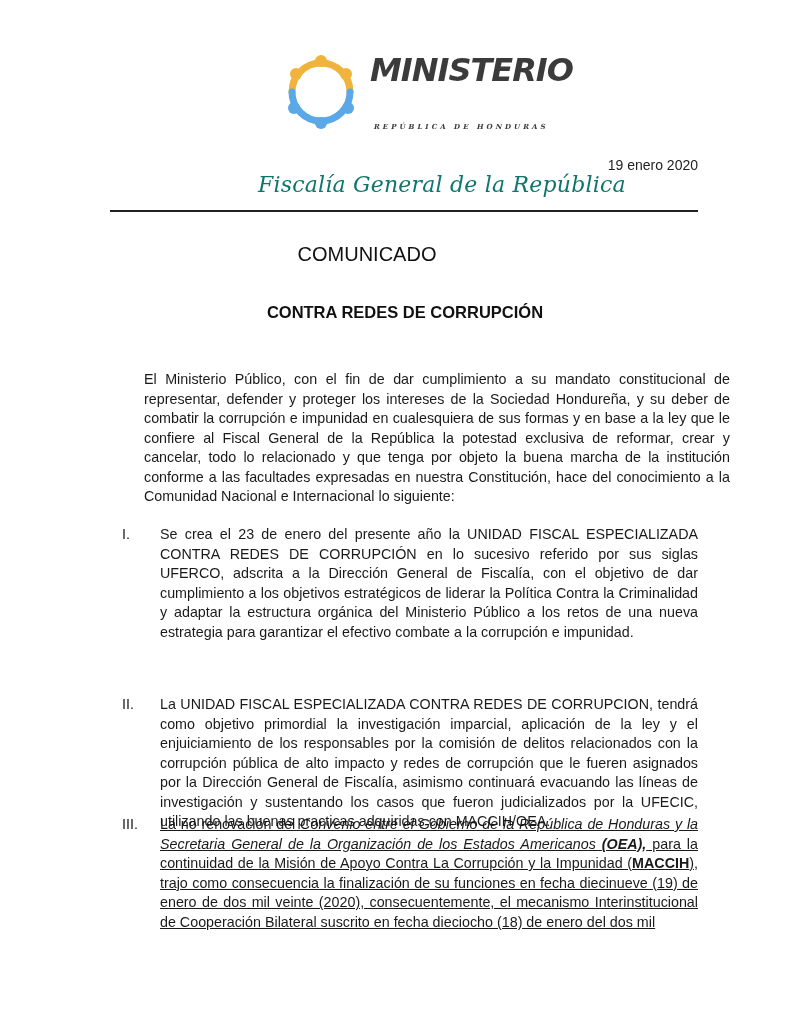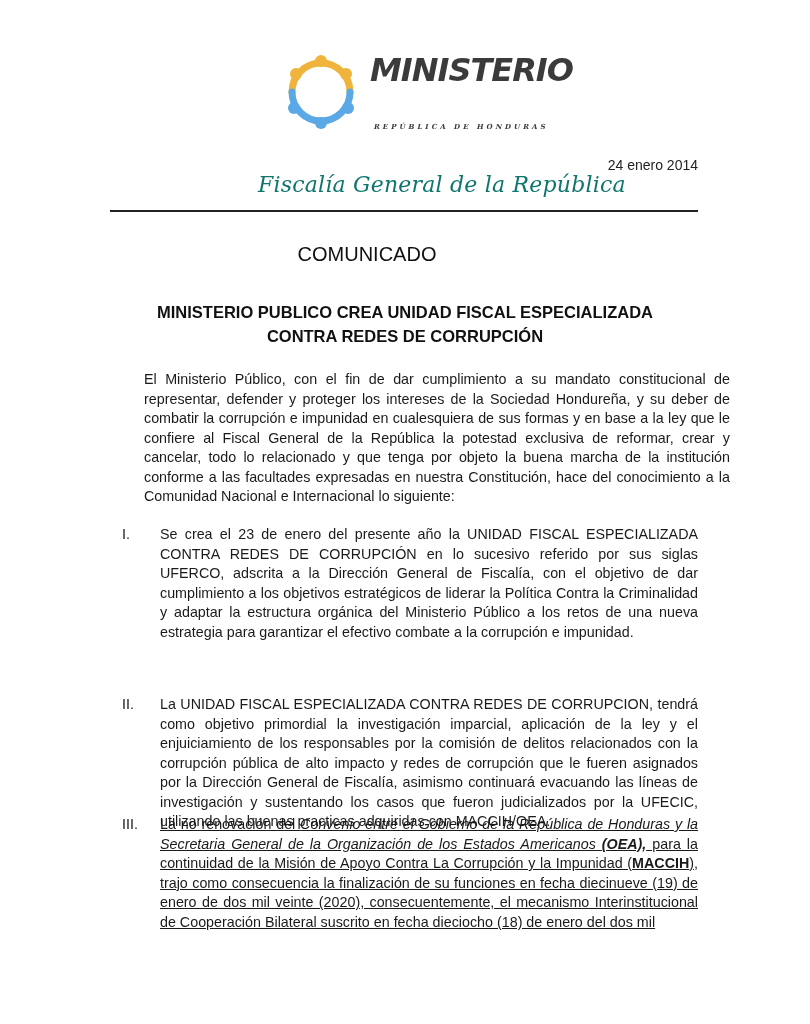--- a/index.html
+++ b/index.html
@@ -49,28 +49,27 @@
     <g fill="#5AA8E6">
       <circle cx="12" cy="56" r="6"></circle>
       <circle cx="66" cy="56" r="6"></circle>
       <circle cx="39" cy="71" r="6"></circle>
     </g>
   </svg>
   <div class="logo-title1">MINISTERIO</div>
   <div class="logo-sub">REPÚBLICA DE HONDURAS</div>
 </div>
 
-<div class="date">24 enero 2014</div>
+<div class="date">19 enero 2020</div>
 <div class="office">Fiscalía General de la República</div>
 <div class="rule"></div>
 
 <div class="comunicado">COMUNICADO</div>
 
 <div class="headline">
-  <div>MINISTERIO PUBLICO CREA UNIDAD FISCAL ESPECIALIZADA</div>
   <div>CONTRA REDES DE CORRUPCIÓN</div>
 </div>
 
 <div class="intro">El Ministerio Público, con el fin de dar cumplimiento a su mandato constitucional de representar, defender y proteger los intereses de la Sociedad Hondureña, y su deber de combatir la corrupción e impunidad en cualesquiera de sus formas y en base a la ley que le confiere al Fiscal General de la República la potestad exclusiva de reformar, crear y cancelar, todo lo relacionado y que tenga por objeto la buena marcha de la institución conforme a las facultades expresadas en nuestra Constitución, hace del conocimiento a la Comunidad Nacional e Internacional lo siguiente:</div>
 
 <div class="item i1">
   <span class="num">I.</span>
   <div class="txt">Se crea el 23 de enero del presente año la UNIDAD FISCAL ESPECIALIZADA CONTRA REDES DE CORRUPCIÓN en lo sucesivo referido por sus siglas UFERCO, adscrita a la Dirección General de Fiscalía, con el objetivo de dar cumplimiento a los objetivos estratégicos de liderar la Política Contra la Criminalidad y adaptar la estructura orgánica del Ministerio Público a los retos de una nueva estrategia para garantizar el efectivo combate a la corrupción e impunidad.</div>
 </div>
 

